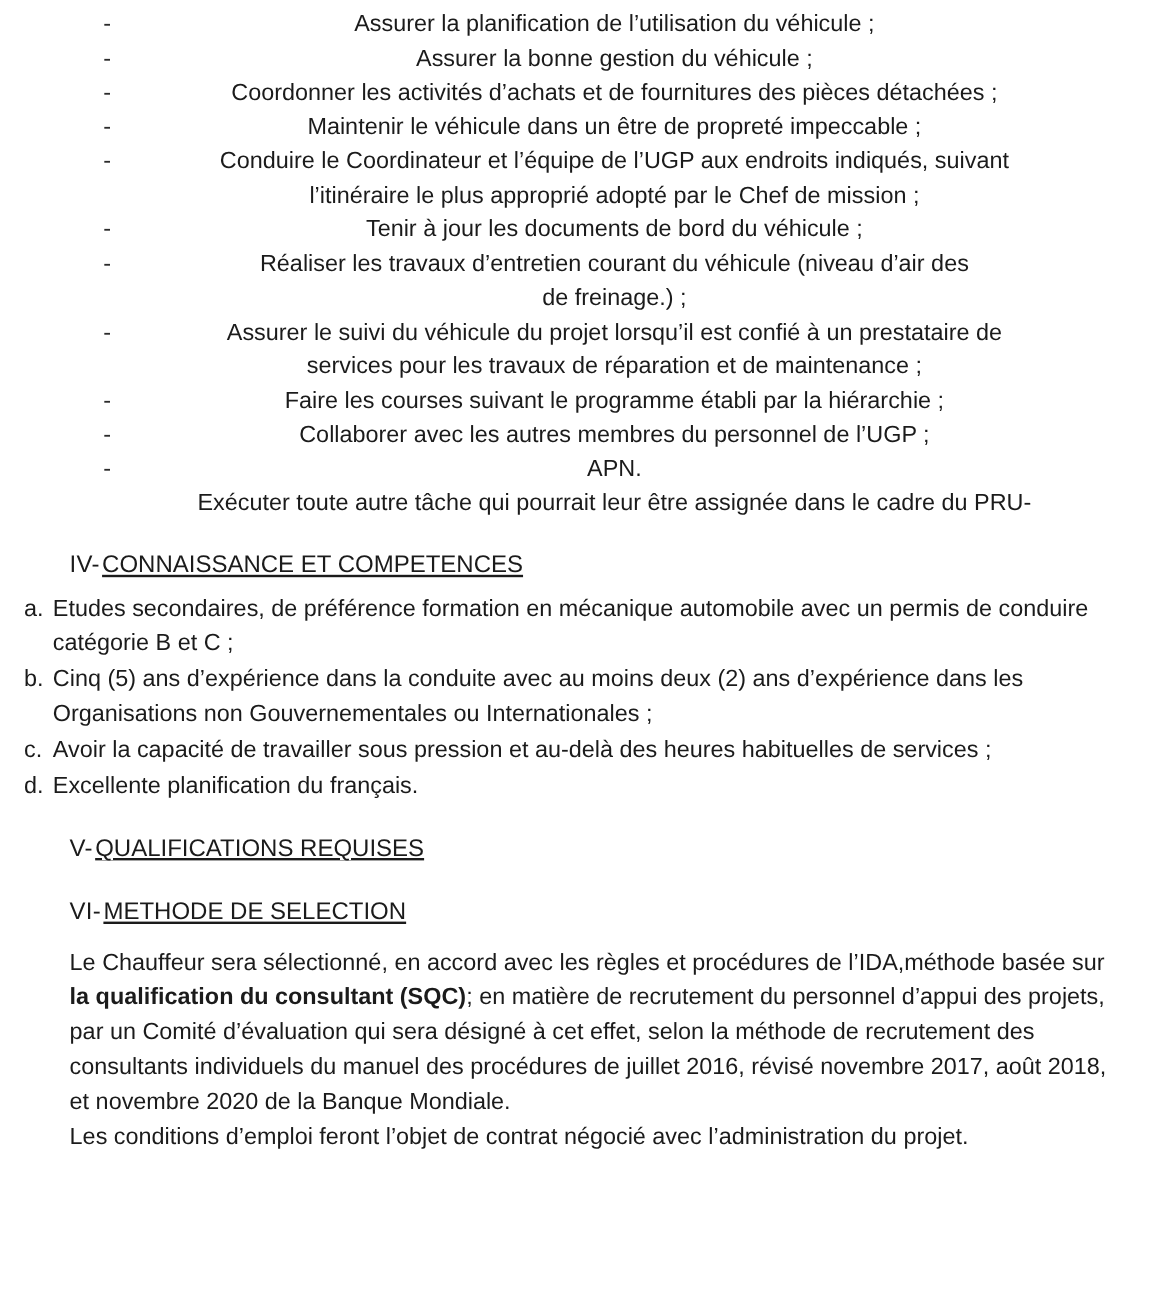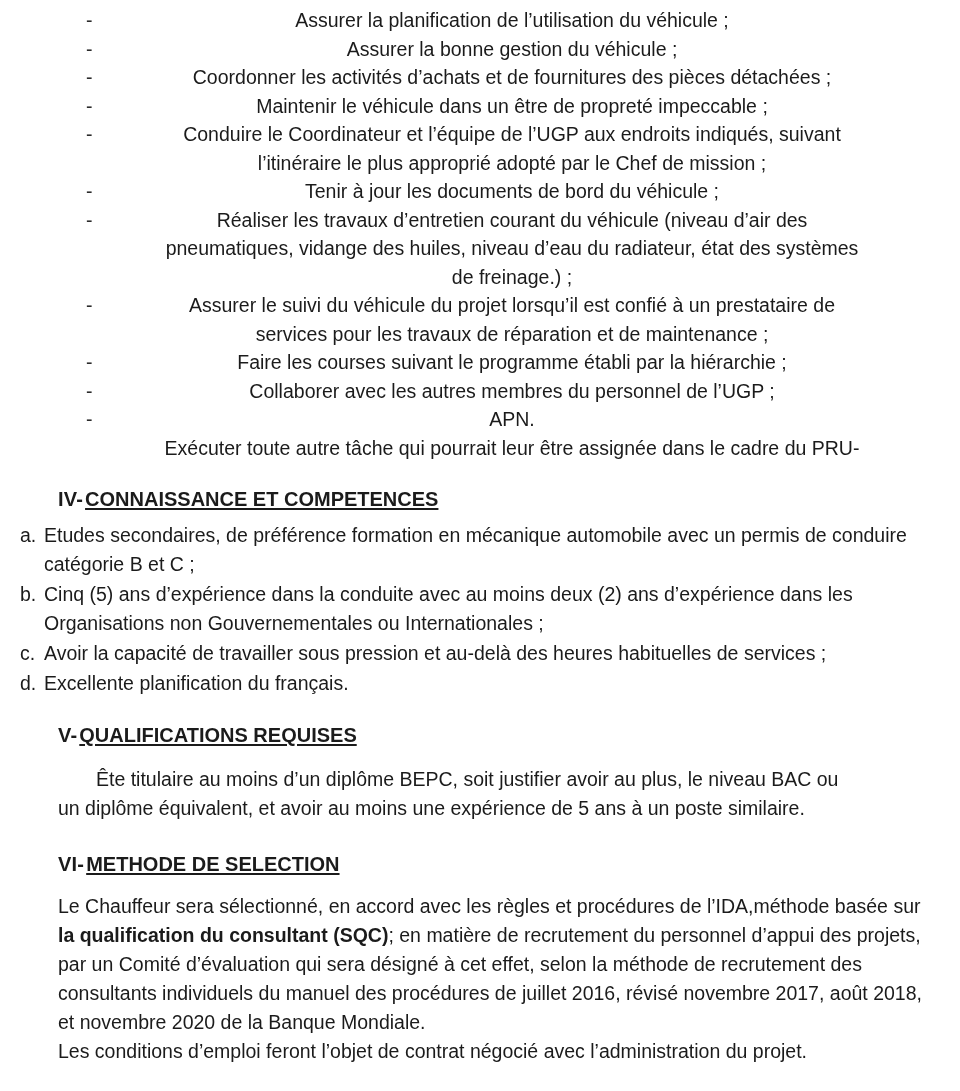--- a/index.html
+++ b/index.html
@@ -52,21 +52,21 @@
   }
   .duty-text .cont {
     display: block;
   }
 
   
   .section-head {
     display: flex;
     align-items: center;
     font-size: 20px;
-    font-weight: bold;
+    font-weight: normal;
     margin: 26px 0 10px 0;
     padding-left: 44px;
   }
   .section-num {
     flex: 0 0 auto;
     margin-right: 2px;
     letter-spacing: 0.2px;
   }
   .section-title {
     text-decoration: underline;
@@ -160,21 +160,20 @@
       <span class="duty-dash">-</span>
       <span class="duty-text">
         <span class="cont">Tenir à jour les documents de bord du véhicule ;</span>
       </span>
     </li>
 
     <li class="duty-item">
       <span class="duty-dash">-</span>
       <span class="duty-text">
         <span class="cont">Réaliser les travaux d’entretien courant du véhicule (niveau d’air des</span>
-        <span class="cont">pneumatiques, vidange des huiles, niveau d’eau du radiateur, état des systèmes</span>
         <span class="cont">de freinage.) ;</span>
       </span>
     </li>
 
     <li class="duty-item">
       <span class="duty-dash">-</span>
       <span class="duty-text">
         <span class="cont">Assurer le suivi du véhicule du projet lorsqu’il est confié à un prestataire de</span>
         <span class="cont">services pour les travaux de réparation et de maintenance ;</span>
       </span>
@@ -236,24 +235,20 @@
         <span class="cont">Excellente planification du français.</span>
       </span>
     </li>
   </ul>
 
   <div class="section-head">
     <span class="section-num">V-</span>
     <span class="section-title">QUALIFICATIONS REQUISES</span>
   </div>
 
-  <div class="para" style="margin-top:18px;">
-    <span style="display:block; padding-left:38px;">Ête titulaire au moins d’un diplôme BEPC, soit justifier avoir au plus, le niveau BAC ou</span>
-    <span style="display:block;">un diplôme équivalent, et avoir au moins une expérience de 5 ans à un poste similaire.</span>
-  </div>
 
   <div class="section-head" style="margin-top:30px;">
     <span class="section-num">VI-</span>
     <span class="section-title">METHODE DE SELECTION</span>
   </div>
 
   <div class="para" style="margin-top:16px;">
     <span>Le Chauffeur sera sélectionné, en accord avec les règles et procédures de l’IDA,méthode basée sur </span><b>la qualification du consultant (SQC)</b><span>; en matière de recrutement du personnel d’appui des projets, par un Comité d’évaluation qui sera désigné à cet effet, selon la méthode de recrutement des consultants individuels du  manuel des procédures  de juillet 2016, révisé novembre 2017, août 2018, et novembre 2020 de la Banque Mondiale.</span>
   </div>
 

